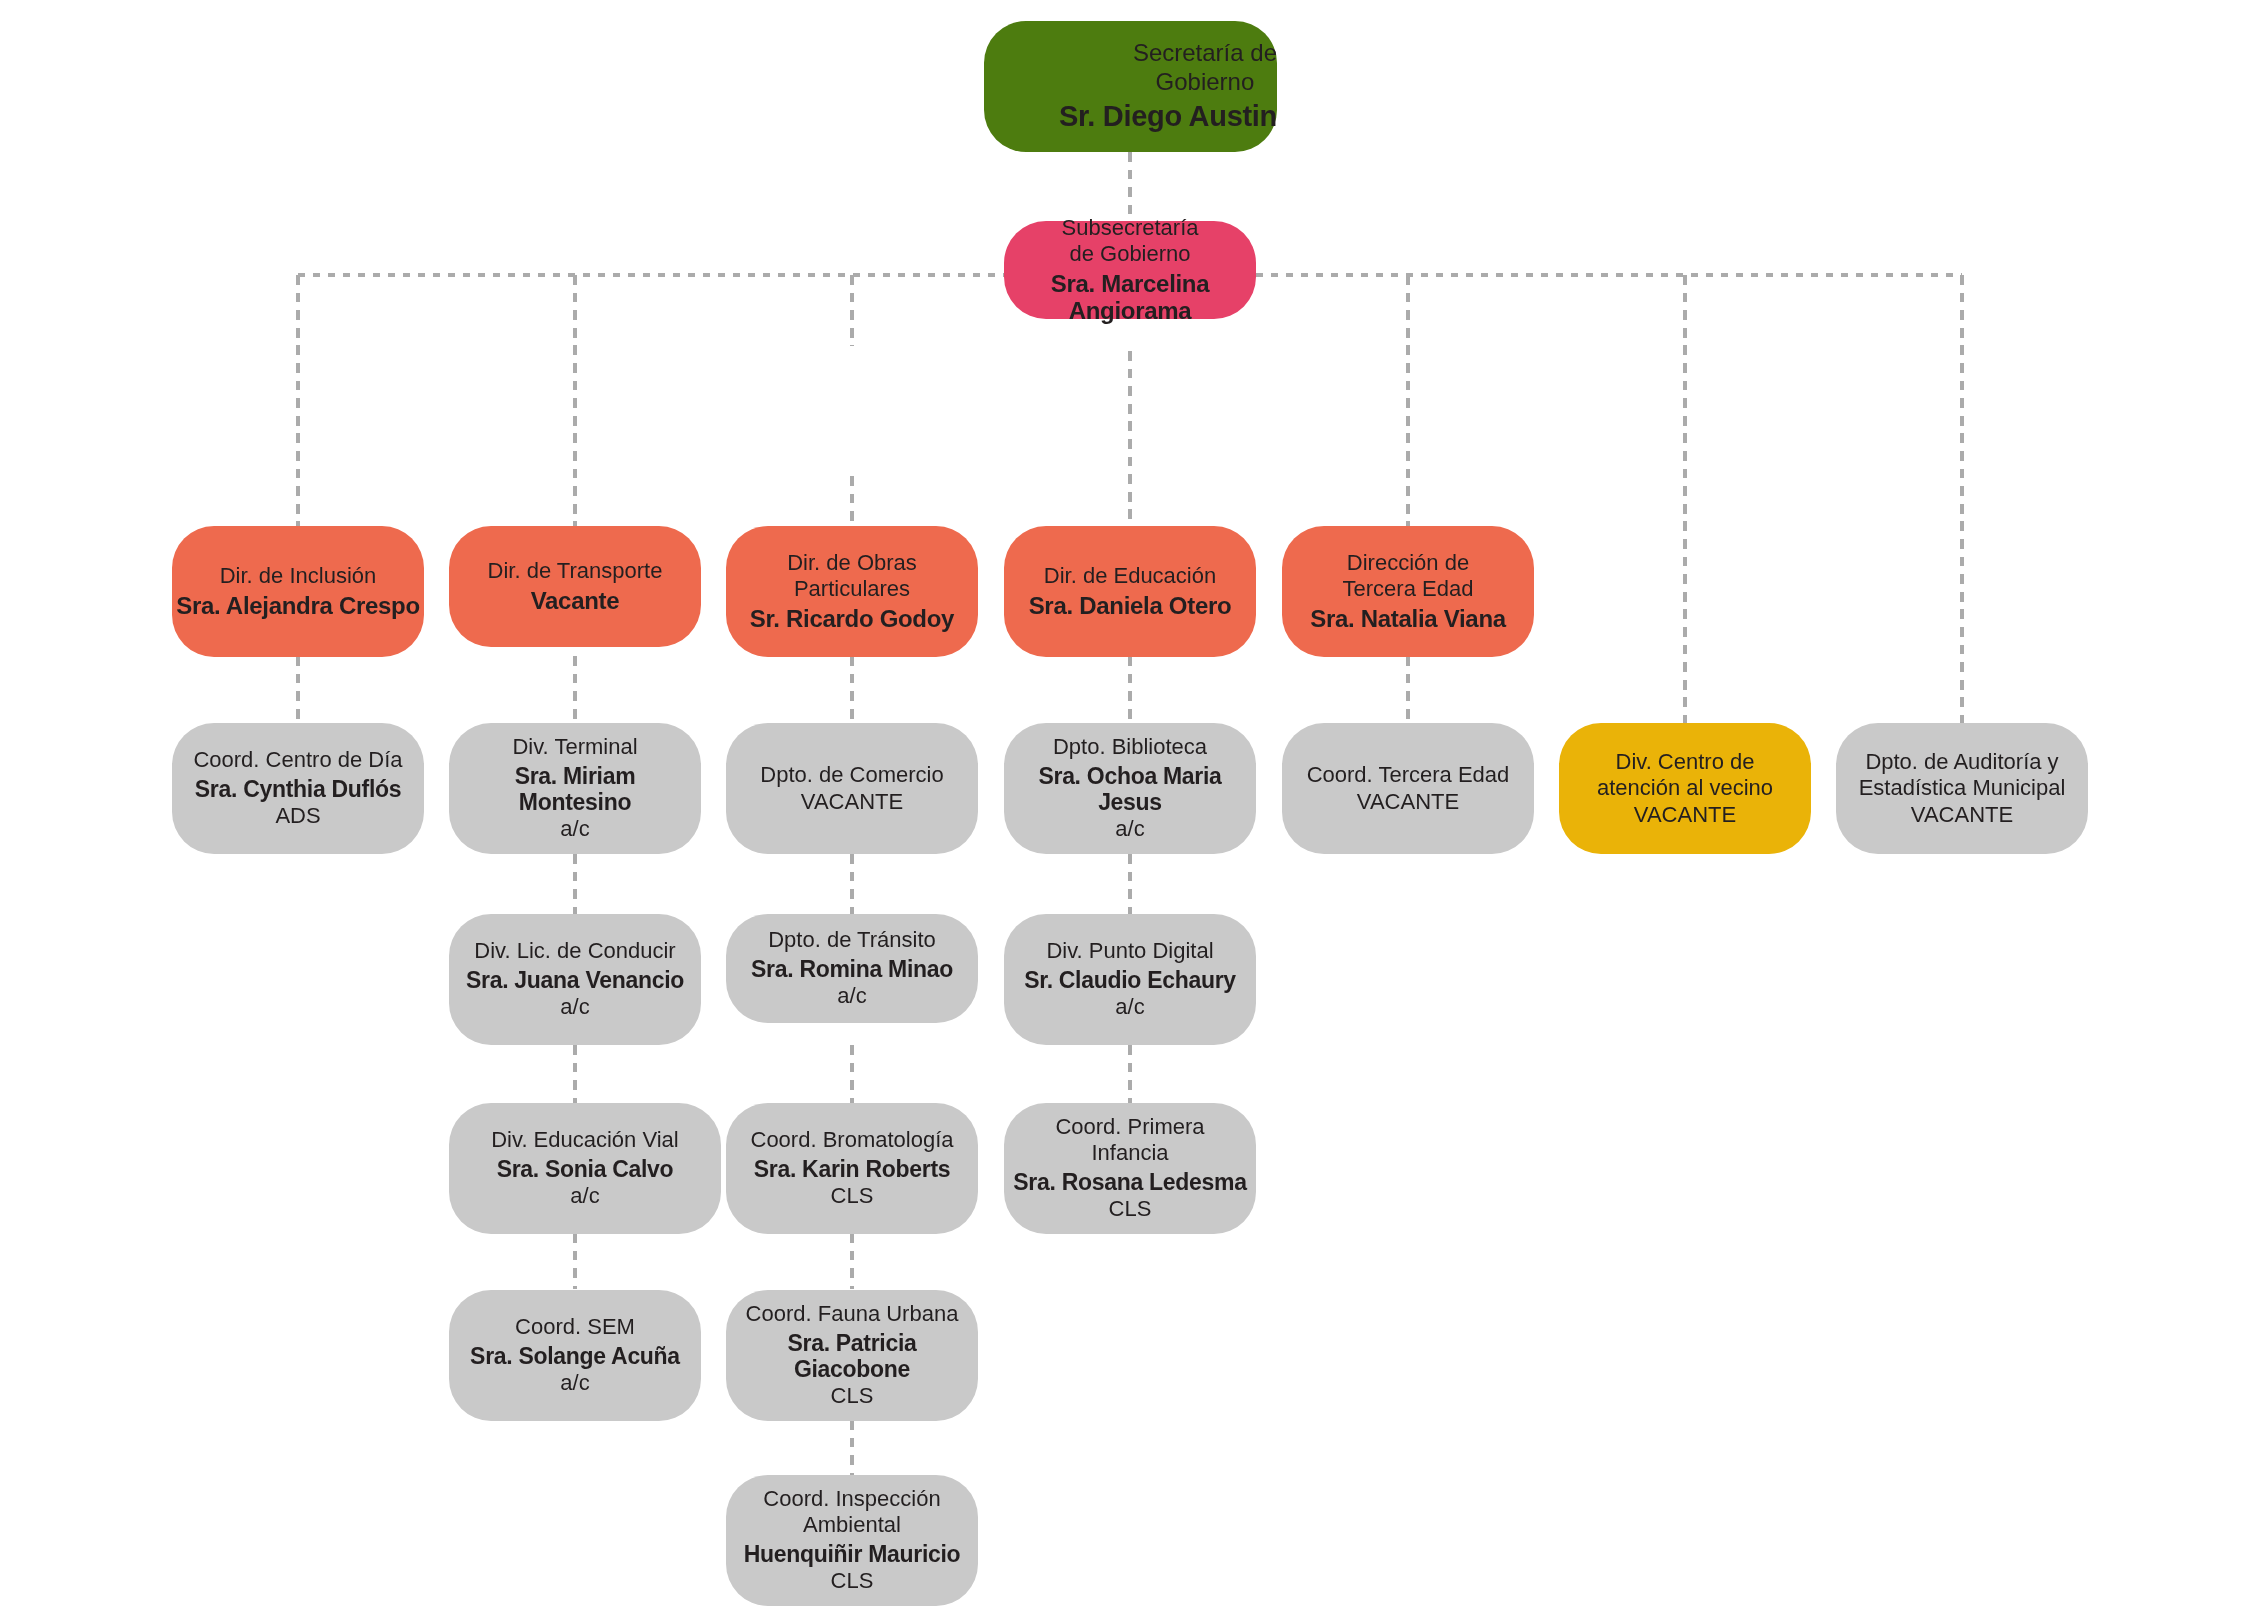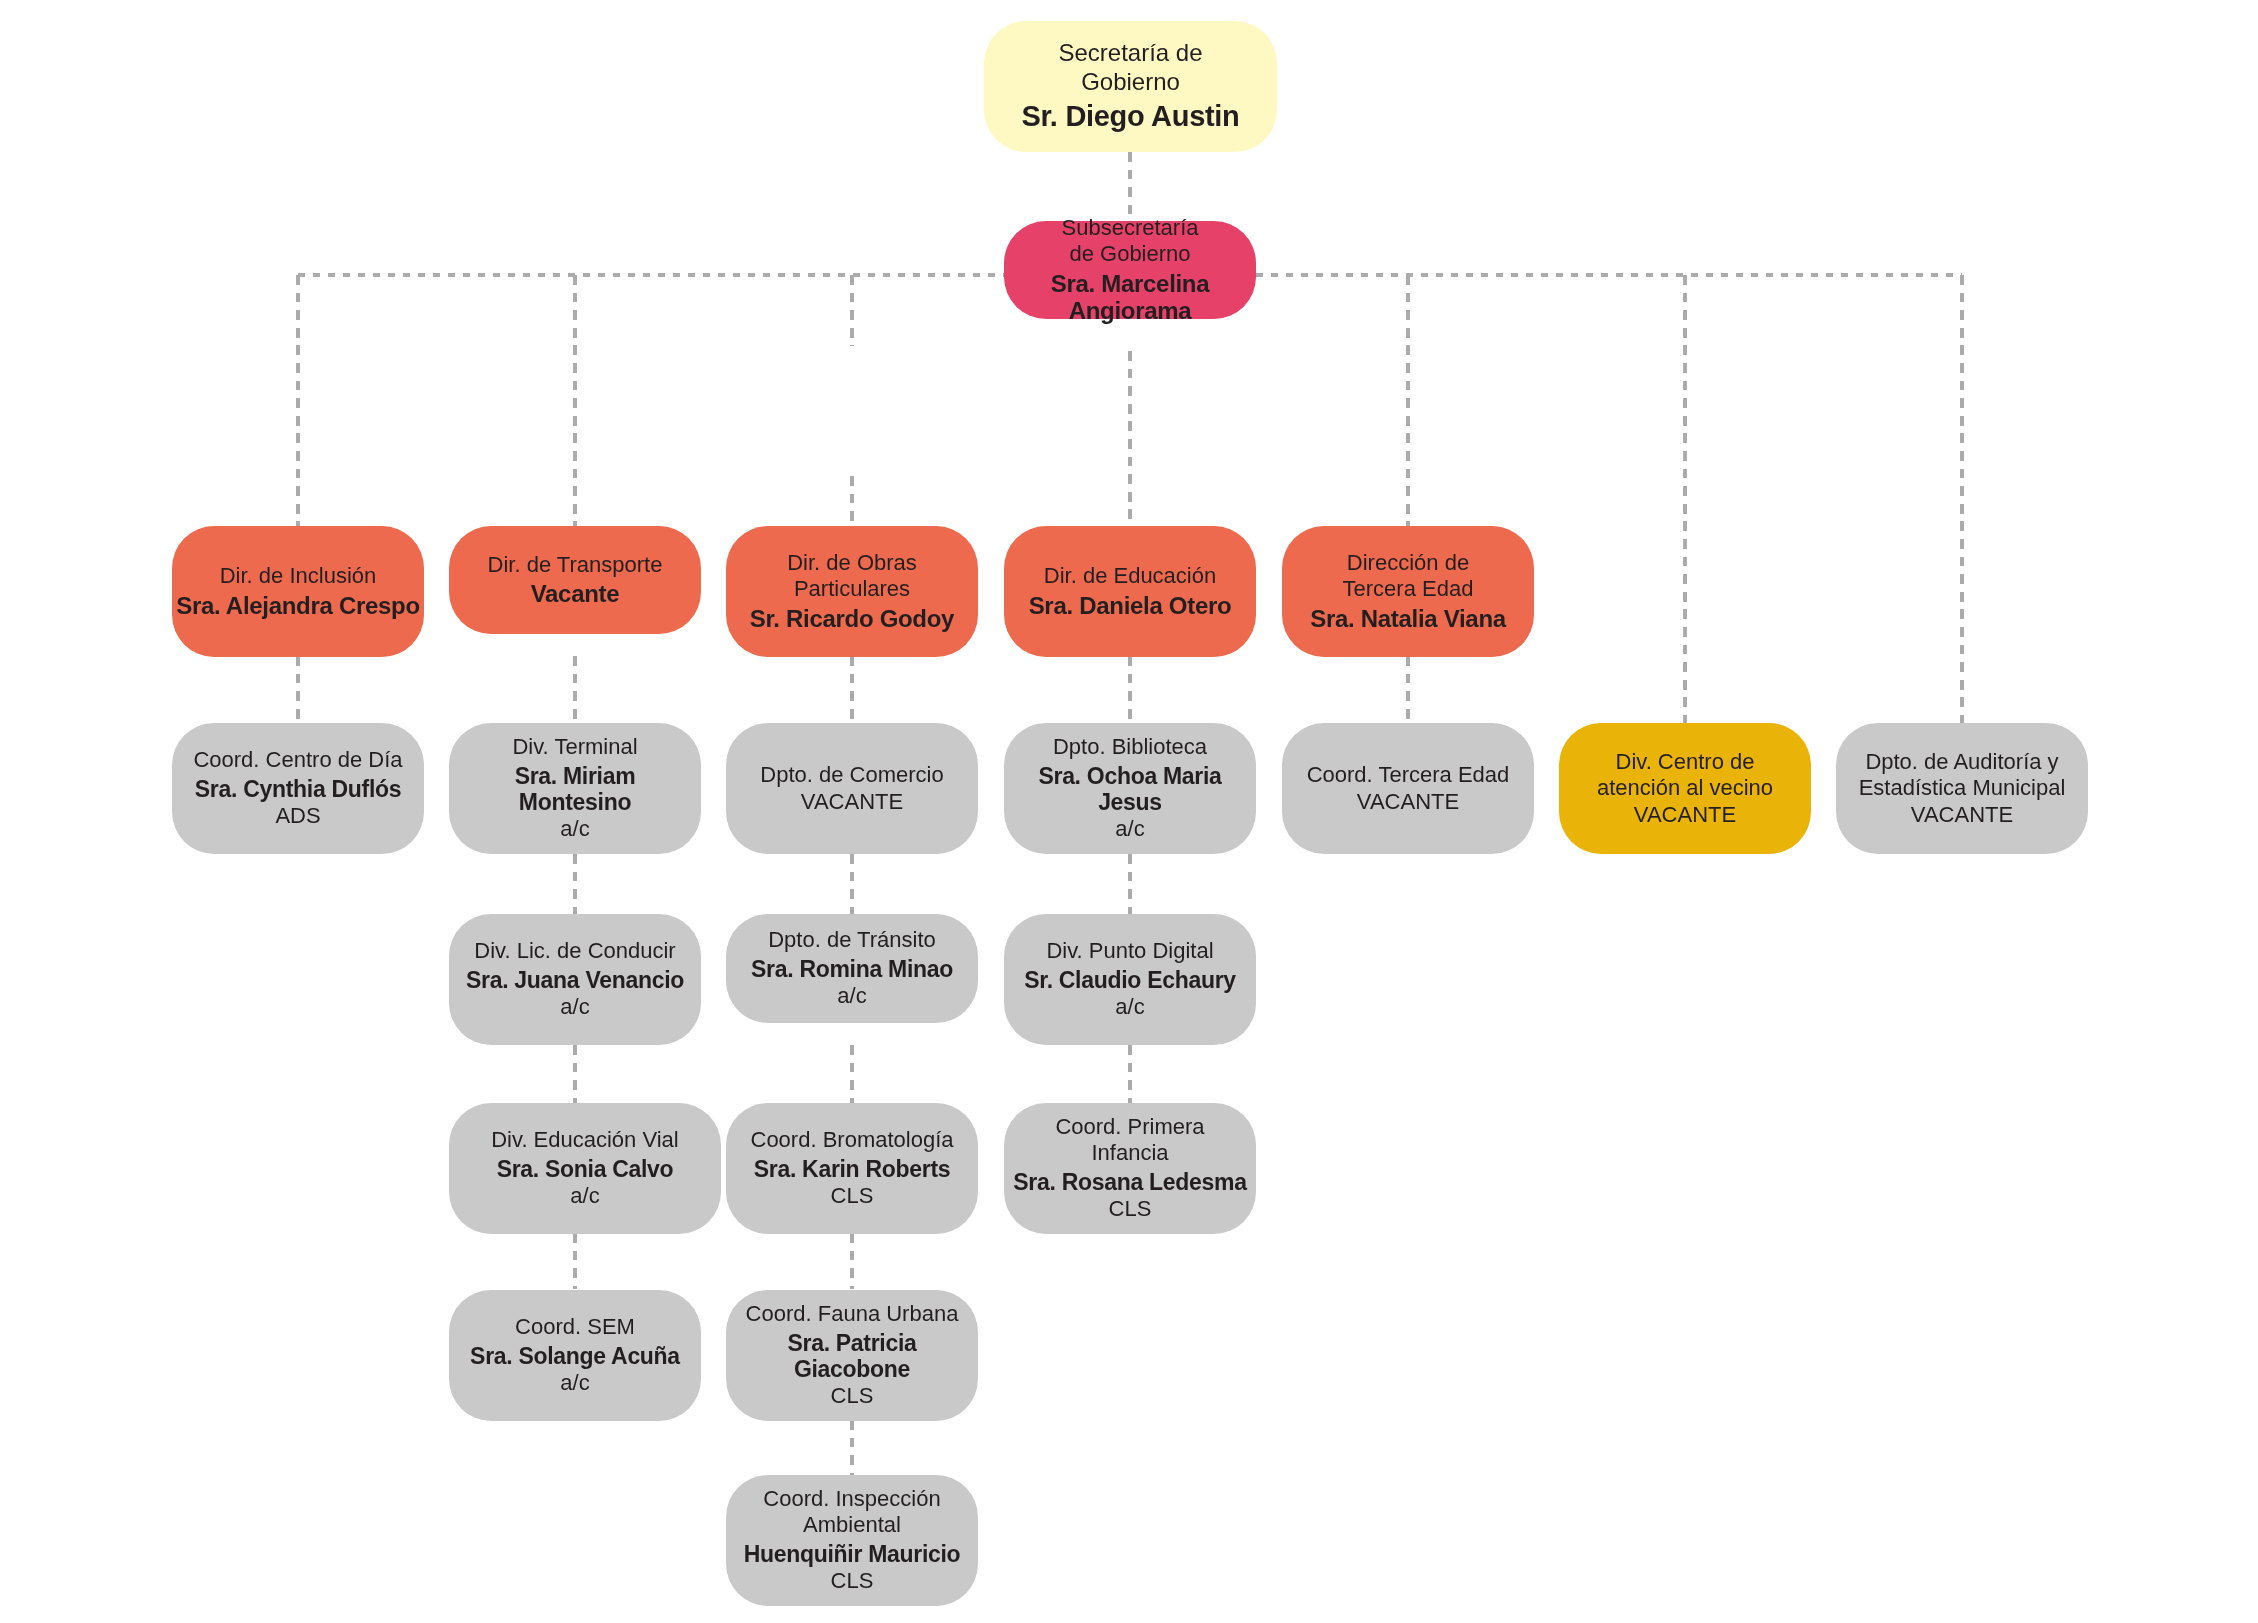--- a/index.html
+++ b/index.html
@@ -81,36 +81,36 @@
     <div class="v-line" style="left: 850px; top: 854px; height: 60px;"></div>
     <div class="v-line" style="left: 1128px; top: 854px; height: 60px;"></div>
     <div class="v-line" style="left: 573px; top: 1045px; height: 58px;"></div>
     <div class="v-line" style="left: 850px; top: 1045px; height: 58px;"></div>
     <div class="v-line" style="left: 1128px; top: 1045px; height: 58px;"></div>
     <div class="v-line" style="left: 573px; top: 1233px; height: 56px;"></div>
     <div class="v-line" style="left: 850px; top: 1233px; height: 56px;"></div>
     <div class="v-line" style="left: 850px; top: 1420px; height: 55px;"></div>
     <div class="h-line" style="left: 298px; top: 273px; width: 706px;"></div>
     <div class="h-line" style="left: 1256px; top: 273px; width: 706px;"></div>
-    <div class="node level1" style="left: 984px; top: 21px; width: 293px; height: 131px; background: #fef9c3;">
+    <div class="node level1" style="left: 984px; top: 21px; width: 293px; height: 131px; background: #4d7c0f; align-items: flex-end;">
       <div class="title">Secretaría de
 Gobierno</div>
       <div class="name">Sr. Diego Austin</div>
     </div>
     <div class="node level2" style="left: 1004px; top: 221px; width: 252px; height: 98px; background: rgb(230, 65, 104);">
       <div class="title">Subsecretaría
 de Gobierno</div>
       <div class="name">Sra. Marcelina
 Angiorama</div>
     </div>
     <div class="node level3" style="left: 172px; top: 526px; width: 252px; height: 131px; background: rgb(238, 106, 78);">
       <div class="title">Dir. de Inclusión</div>
       <div class="name">Sra. Alejandra Crespo</div>
     </div>
-    <div class="node level3" style="left: 449px; top: 526px; width: 252px; height: 108px; background: rgb(238, 106, 78);">
+    <div class="node level3" style="left: 449px; top: 526px; width: 252px; height: 121px; background: rgb(238, 106, 78);">
       <div class="title">Dir. de Transporte</div>
       <div class="name">Vacante</div>
     </div>
     <div class="node level3" style="left: 726px; top: 526px; width: 252px; height: 131px; background: rgb(238, 106, 78);">
       <div class="title">Dir. de Obras
 Particulares</div>
       <div class="name">Sr. Ricardo Godoy</div>
     </div>
     <div class="node level3" style="left: 1004px; top: 526px; width: 252px; height: 131px; background: rgb(238, 106, 78);">
       <div class="title">Dir. de Educación</div>

